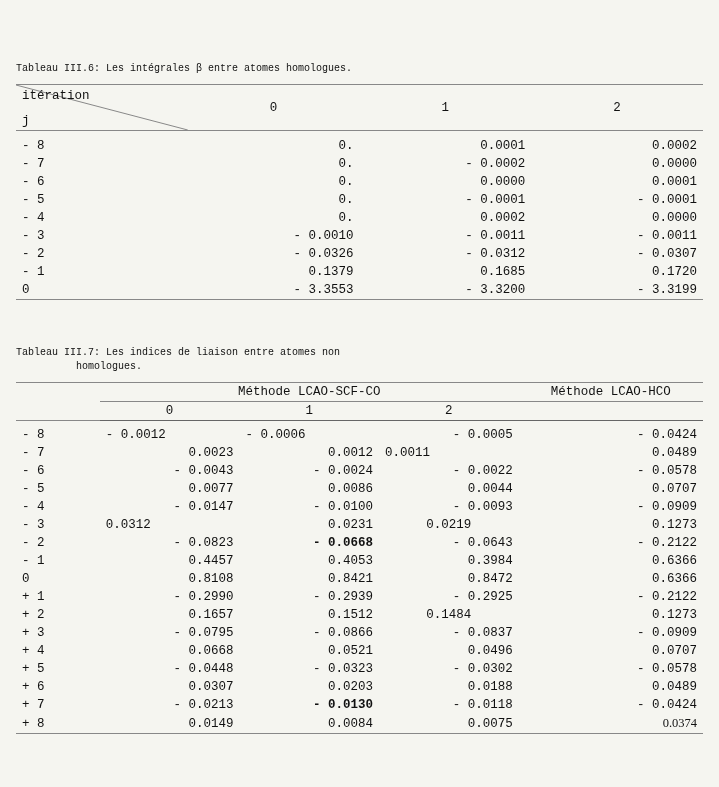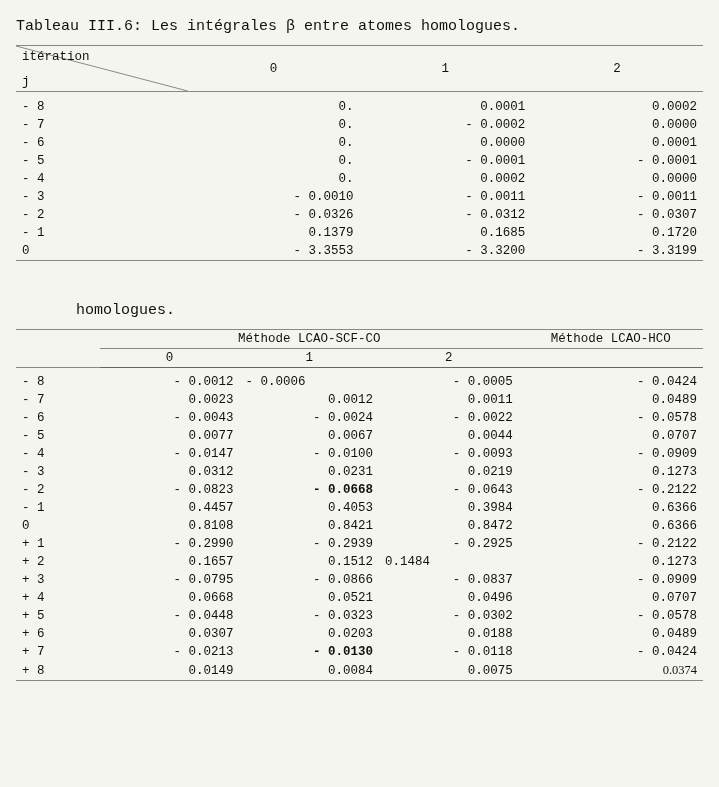--- a/index.html
+++ b/index.html
@@ -8,23 +8,24 @@
       font-size: 13px;
       background: #f5f5f0;
       color: #111;
       padding: 16px;
       width: 719px;
     }
     .section {
       margin-bottom: 18px;
     }
     .section-title {
-      font-size: 15px;
+      font-size: 10px;
       margin-bottom: 8px;
       line-height: 1.4;
+      margin-top: 46px;
     }
     table {
       border-collapse: collapse;
       width: 100%;
       font-size: 12.5px;
     }
     th, td {
       padding: 2px 6px;
       text-align: right;
       white-space: nowrap;
@@ -128,21 +129,21 @@
     <td style="text-align:right; border-bottom:1px solid #888;">- 3.3553</td>
     <td style="text-align:right; border-bottom:1px solid #888;">- 3.3200</td>
     <td style="text-align:right; border-bottom:1px solid #888;">- 3.3199</td>
   </tr>
       </tbody>
   </table>
 </div>
 
 <div class="section">
   <div class="section-title">
-    <br>
+    <span>Tableau III.7: Les indices de liaison entre atomes non</span><br>
     <span style="margin-left: 60px;">homologues.</span>
   </div>
   <table>
     <thead>
       <tr>
         <th style="border-top:1px solid #888; width:60px;" rowspan="2"></th>
         <th colspan="3" class="span-header" style="border-top:1px solid #888; text-align:center;">Méthode LCAO-SCF-CO</th>
         <th style="border-top:1px solid #888; text-align:center;">Méthode LCAO-HCO</th>
       </tr>
       <tr class="col-header-row">
@@ -151,58 +152,58 @@
         <th style="text-align:center; width:100px;">2</th>
         <th style="text-align:center; width:100px;"></th>
       </tr>
     </thead>
     <tbody id="table2-body">
     <tr>
           <td colspan="5" style="height:6px;border-bottom:0;"></td>
         </tr>
         <tr>
     <td style="text-align:left; ">- 8</td>
-    <td style="text-align:right; ">- 0.0012</td>
+    <td style="text-align:left; ">- 0.0012</td>
     <td style="text-align:left; ">- 0.0006</td>
     <td style="text-align:right; ">- 0.0005</td>
     <td style="text-align:right; ">- 0.0424</td>
   </tr>
         <tr>
     <td style="text-align:left; ">- 7</td>
     <td style="text-align:right; ">0.0023</td>
     <td style="text-align:right; ">0.0012</td>
-    <td style="text-align:right; ">0.0011</td>
+    <td style="text-align:left; ">0.0011</td>
     <td style="text-align:right; ">0.0489</td>
   </tr>
         <tr>
     <td style="text-align:left; ">- 6</td>
     <td style="text-align:right; ">- 0.0043</td>
     <td style="text-align:right; ">- 0.0024</td>
     <td style="text-align:right; ">- 0.0022</td>
     <td style="text-align:right; ">- 0.0578</td>
   </tr>
         <tr>
     <td style="text-align:left; ">- 5</td>
     <td style="text-align:right; ">0.0077</td>
-    <td style="text-align:right; ">0.0067</td>
+    <td style="text-align:right; ">0.0086</td>
     <td style="text-align:right; ">0.0044</td>
     <td style="text-align:right; ">0.0707</td>
   </tr>
         <tr>
     <td style="text-align:left; ">- 4</td>
     <td style="text-align:right; ">- 0.0147</td>
     <td style="text-align:right; ">- 0.0100</td>
     <td style="text-align:right; ">- 0.0093</td>
     <td style="text-align:right; ">- 0.0909</td>
   </tr>
         <tr>
     <td style="text-align:left; ">- 3</td>
-    <td style="text-align:right; ">0.0312</td>
+    <td style="text-align:left; ">0.0312</td>
     <td style="text-align:right; ">0.0231</td>
-    <td style="text-align:right; ">0.0219</td>
+    <td style="text-align:center; ">0.0219</td>
     <td style="text-align:right; ">0.1273</td>
   </tr>
         <tr>
     <td style="text-align:left; ">- 2</td>
     <td style="text-align:right; ">- 0.0823</td>
     <td style="text-align:right;font-weight:bold; ">- 0.0668</td>
     <td style="text-align:right; ">- 0.0643</td>
     <td style="text-align:right; ">- 0.2122</td>
   </tr>
         <tr>
@@ -223,21 +224,21 @@
     <td style="text-align:left; ">+ 1</td>
     <td style="text-align:right; ">- 0.2990</td>
     <td style="text-align:right; ">- 0.2939</td>
     <td style="text-align:right; ">- 0.2925</td>
     <td style="text-align:right; ">- 0.2122</td>
   </tr>
         <tr>
     <td style="text-align:left; ">+ 2</td>
     <td style="text-align:right; ">0.1657</td>
     <td style="text-align:right; ">0.1512</td>
-    <td style="text-align:left; ">0.1484</td>
+    <td style="text-align:center; ">0.1484</td>
     <td style="text-align:right; ">0.1273</td>
   </tr>
         <tr>
     <td style="text-align:left; ">+ 3</td>
     <td style="text-align:right; ">- 0.0795</td>
     <td style="text-align:right; ">- 0.0866</td>
     <td style="text-align:right; ">- 0.0837</td>
     <td style="text-align:right; ">- 0.0909</td>
   </tr>
         <tr>

